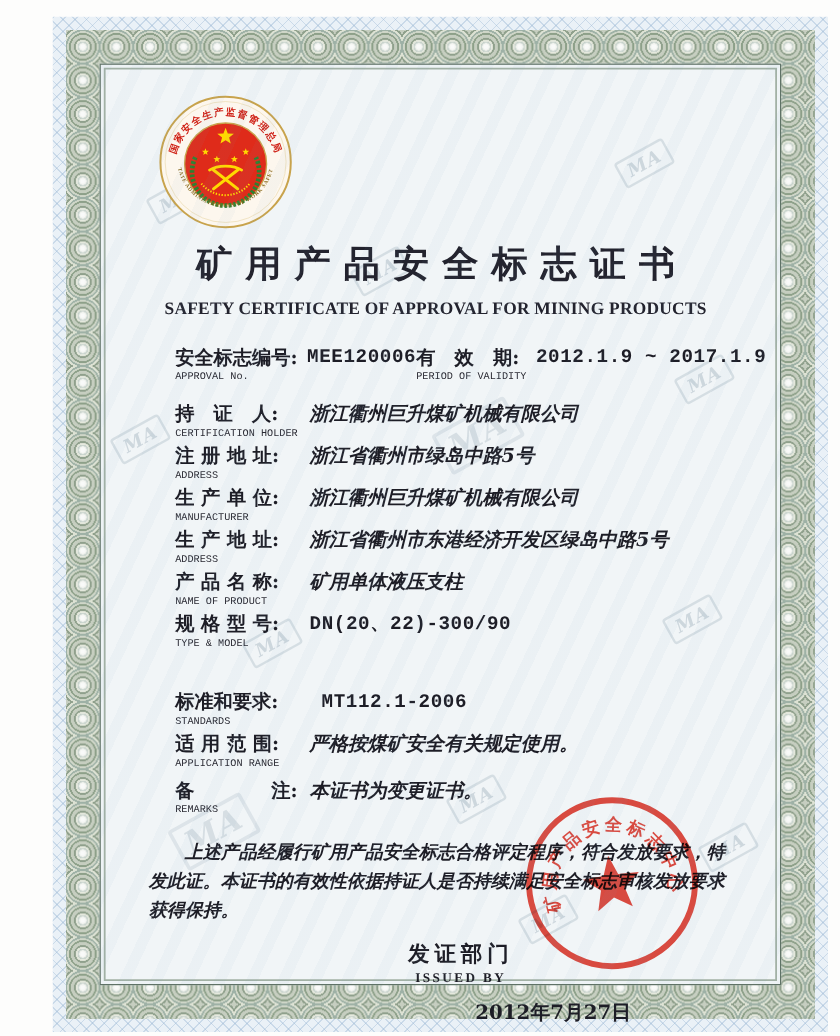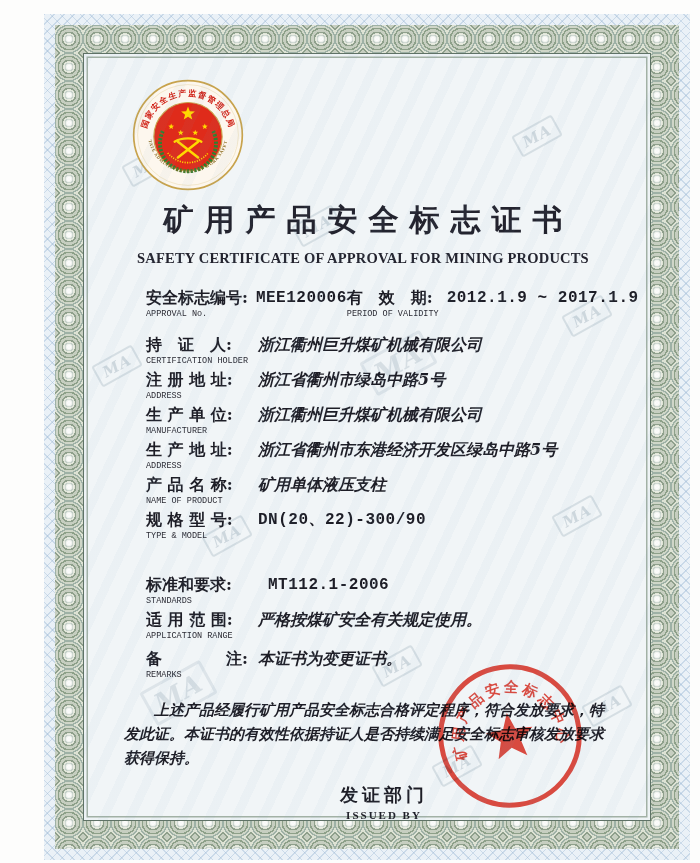--- a/index.html
+++ b/index.html
@@ -226,20 +226,21 @@
         <div class="val val-cn">本证书为变更证书。</div>
       </div>
 
       
       <div class="decl">上述产品经履行矿用产品安全标志合格评定程序，符合发放要求，特发此证。本证书的有效性依据持证人是否持续满足安全标志审核发放要求获得保持。</div>
 
       <div class="issuer">
         <div class="issuer-cn">发证部门</div>
         <div class="issuer-en">ISSUED BY</div>
       </div>
+      <div class="issue-date">2012年7月27日</div>
 
       
       <svg class="seal" viewBox="0 0 200 200">
         <defs>
           <path id="sealArc" d="M 42 126 A 62 62 0 1 1 158 126" fill="none"></path>
         </defs>
         <circle cx="100" cy="100" r="91" fill="none" stroke="#e23428" stroke-width="6.5"></circle>
         <use href="#starp" transform="translate(100,102) scale(2.5)" fill="#e23428"></use>
         <text font-family="DejaVu Serif, serif" font-size="19" font-weight="bold" fill="#e23428" letter-spacing="4">
           <textPath href="#sealArc" startOffset="50%" text-anchor="middle">矿用产品安全标志中心</textPath>

